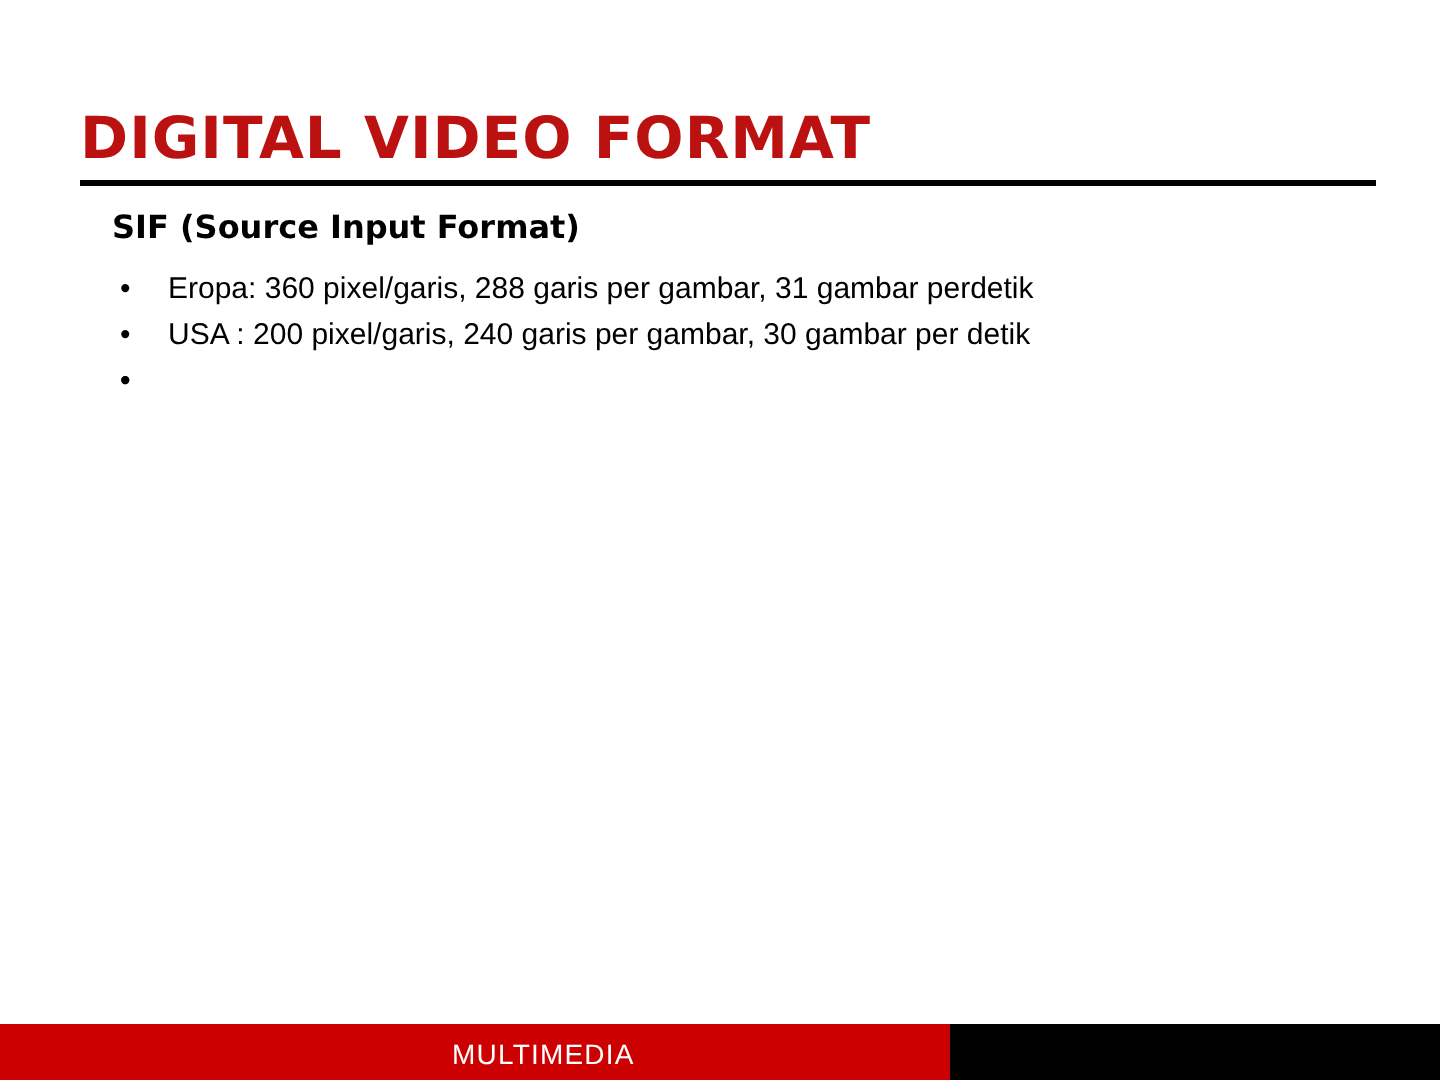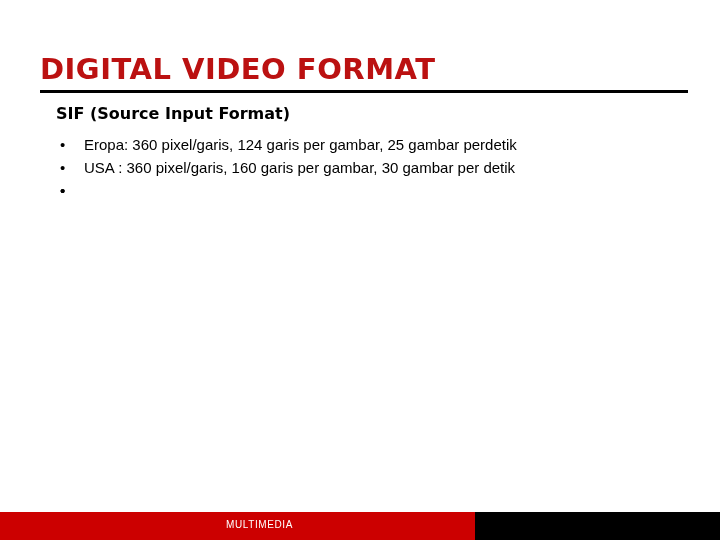--- a/index.html
+++ b/index.html
@@ -120,45 +120,45 @@
     left: 475px;
     top: 0;
     width: 245px;
     height: 28px;
     background: #000000;
   }
   #footer-label {
     position: absolute;
     left: 196px;
     top: 7px;
-    font-size: 10px;
+    font-size: 14px;
     letter-spacing: 0.6px;
     color: #ffffff;
     white-space: nowrap;
     font-family: "Liberation Sans", sans-serif;
     padding-left: 30px;
   }
 </style>
 </head>
 <body>
 
 <div id="slide-title">DIGITAL VIDEO FORMAT</div>
 
 <div id="title-rule"></div>
 
 <div id="subheading">SIF (Source Input Format)</div>
 
 <ul id="bullet-list">
   <li>
     <span class="bullet-dot">•</span>
-    <span>Eropa: 360 pixel/garis, 124 garis per gambar, 25 gambar perdetik</span>
+    <span>Eropa: 360 pixel/garis, 288 garis per gambar, 31 gambar perdetik</span>
   </li>
   <li>
     <span class="bullet-dot">•</span>
-    <span>USA : 360 pixel/garis, 160 garis per gambar, 30 gambar per detik</span>
+    <span>USA : 200 pixel/garis, 240 garis per gambar, 30 gambar per detik</span>
   </li>
   <li>
     <span class="bullet-dot">•</span>
   </li>
   <li>
     <span class="bullet-dot">•</span>
   </li>
 </ul>
 
 <div id="diagram">

